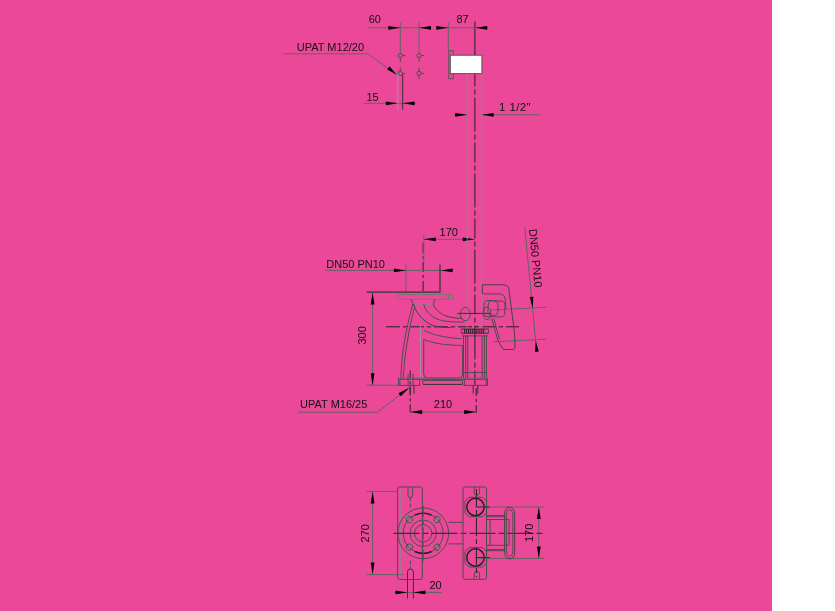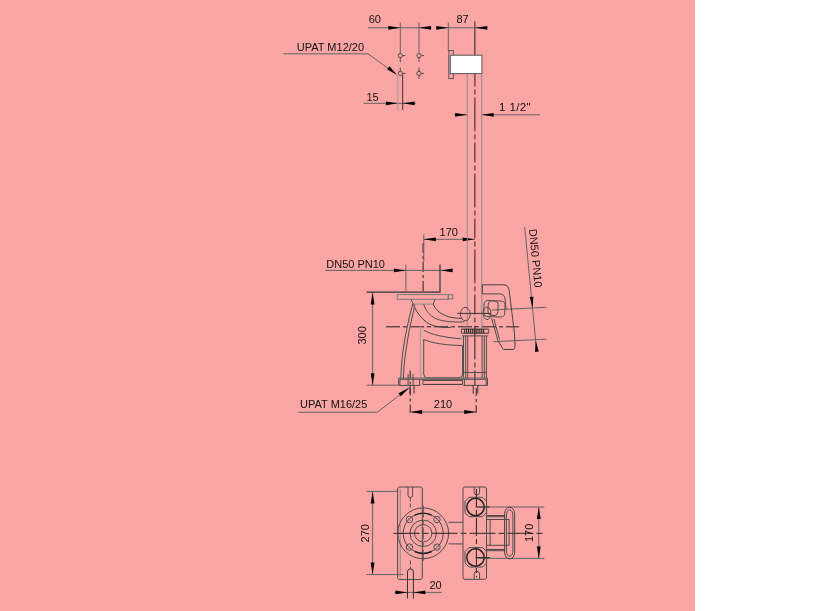--- a/index.html
+++ b/index.html
@@ -1,16 +1,16 @@
 <!DOCTYPE html>
 <html><head>
 <meta charset="utf-8">
 <style>
 html,body{margin:0;padding:0;background:#ffffff;}
-#wrap{position:relative;width:695px;height:611px;background:#fca5a5;overflow:hidden;}
+#wrap{position:relative;width:772px;height:611px;background:#ec4899;overflow:hidden;}
 svg{position:absolute;left:0;top:0;}
 text{font-family:"Liberation Sans",sans-serif;fill:#111111;}
 </style>
 </head>
 <body>
 <div id="wrap">
 <svg width="835" height="611" viewBox="0 0 835 611">
 
 <g stroke="#222" stroke-width="1" fill="none">
   <line x1="474.9" y1="21.5" x2="474.9" y2="385" stroke-dasharray="34 3 5 3 20 3 5 3"></line>

